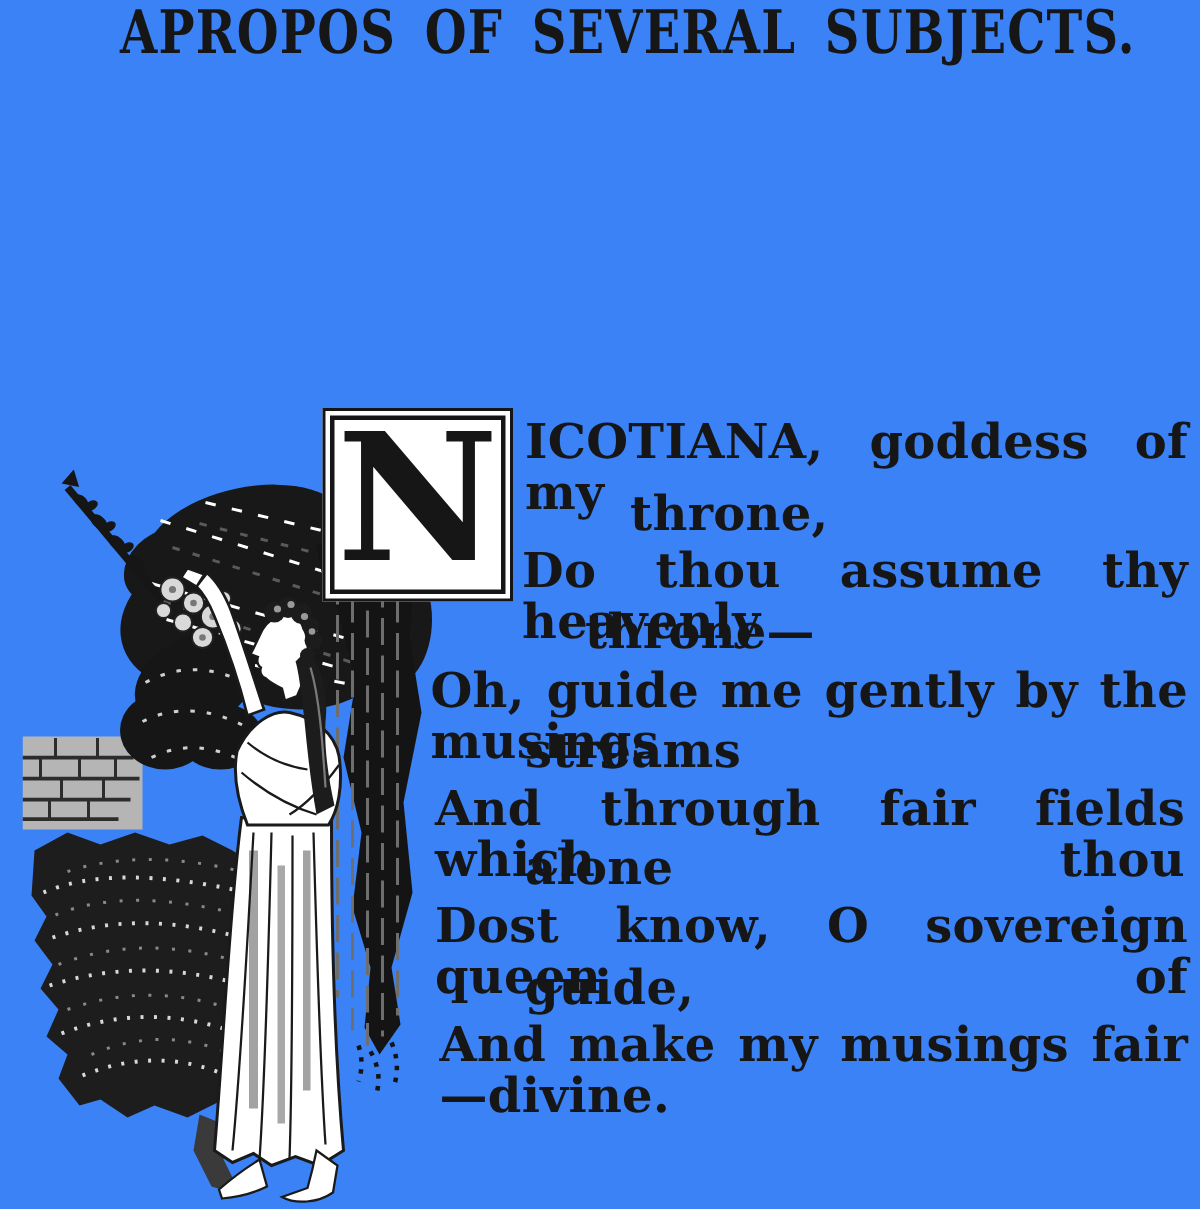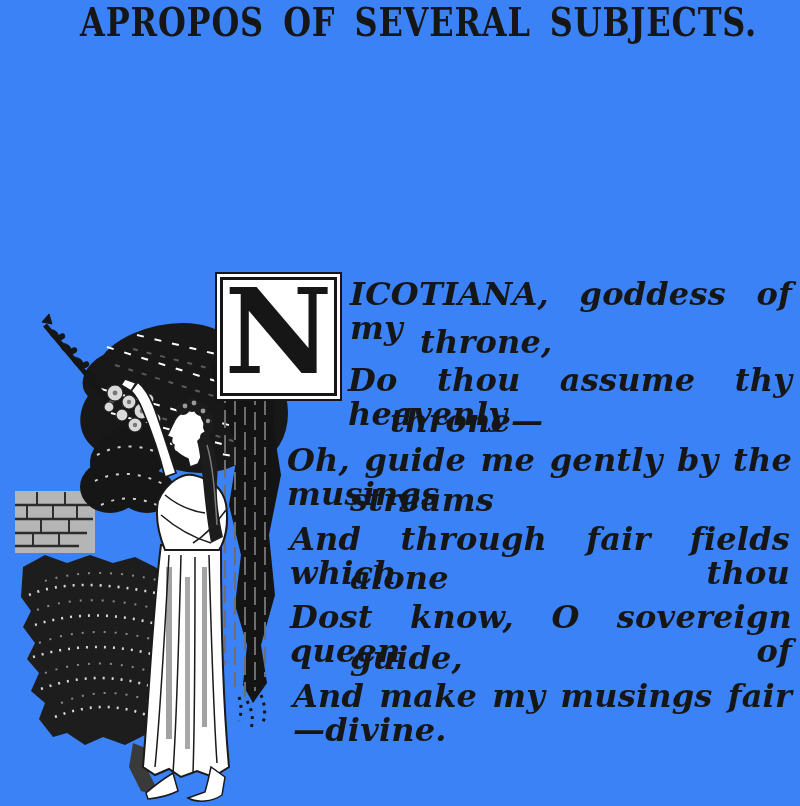--- a/index.html
+++ b/index.html
@@ -18,21 +18,21 @@
     position:absolute;left:215px;top:272px;width:127px;height:129px;
     box-sizing:border-box;border:2px solid #161616;background:#fff;padding:3px;
   }
   .dropcap-inner{
     box-sizing:border-box;width:100%;height:100%;border:3px solid #161616;
     display:flex;align-items:center;justify-content:center;
     font-size:118px;font-weight:700;line-height:1;padding-bottom:10px;
   }
   .pl{
     position:absolute;font-size:32px;font-weight:700;line-height:34px;
-    letter-spacing:0.2px;color:#161616;font-style:italic;
+    letter-spacing:0.2px;color:#161616;
   }
   .pl.short{white-space:nowrap;}
   .pl.j{white-space:normal;text-align:justify;text-align-last:justify;}
   svg{display:block;}
 </style>
 </head>
 <body>
 
 <div class="page">
 

